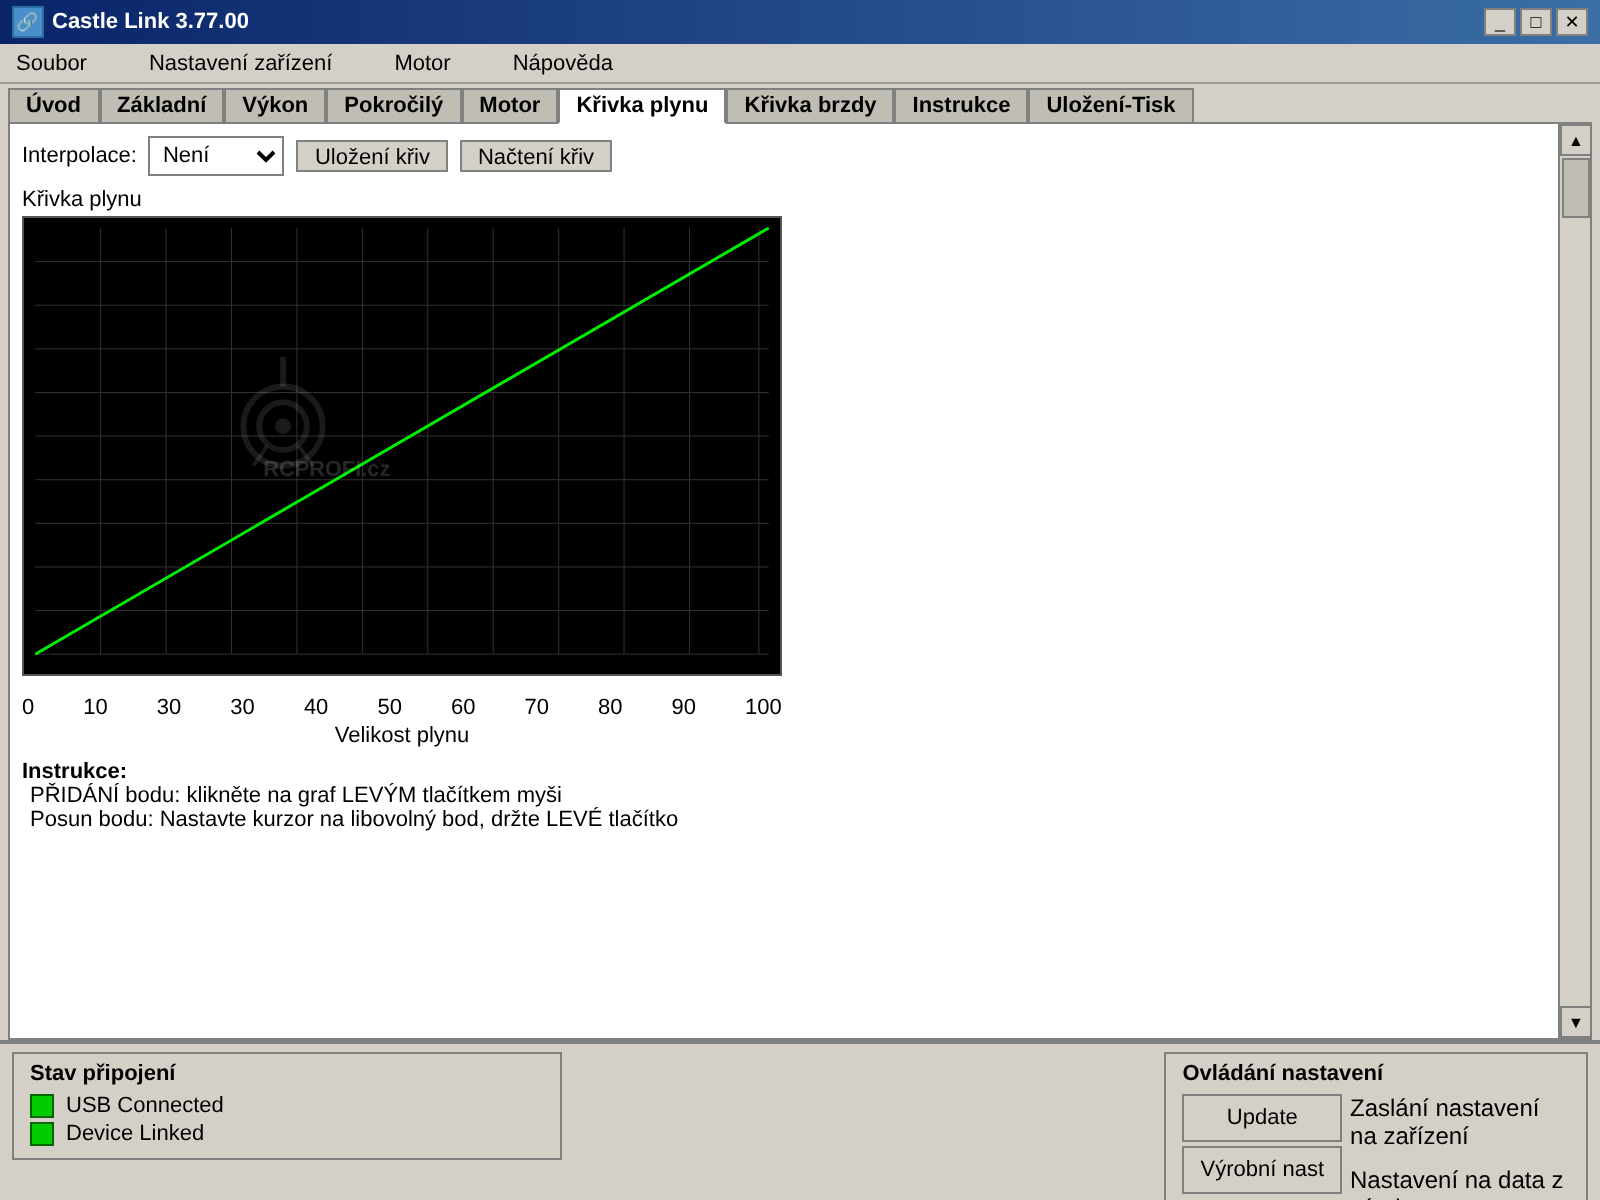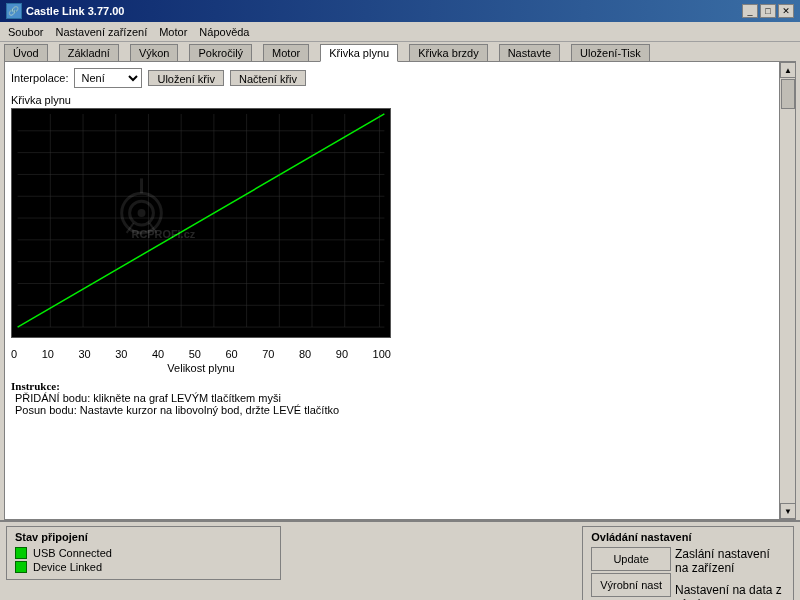--- a/index.html
+++ b/index.html
@@ -18,34 +18,35 @@
     .titlebar-left { display: flex; align-items: center; gap: 4px; font-size: 11px; font-weight: bold; }
     .titlebar-icon { width: 16px; height: 16px; background: #4a8fcc; border: 1px solid #2a6fa0; display: flex; align-items: center; justify-content: center; font-size: 9px; color: white; }
     .titlebar-controls { display: flex; gap: 2px; }
     .titlebar-btn { width: 16px; height: 14px; background: #d4d0c8; border: 1px solid #808080; display: flex; align-items: center; justify-content: center; font-size: 9px; color: black; cursor: pointer; }
 
     
     .menubar {
       background: #d4d0c8;
       padding: 2px 4px;
       display: flex;
-      gap: 4px;
+      gap: 23px;
       border-bottom: 1px solid #a0a0a0;
       height: 20px;
       align-items: center;
     }
     .menubar-item { padding: 1px 4px; cursor: pointer; }
 
     
     .tabs {
       display: flex;
       flex-wrap: wrap;
       padding: 2px 4px 0 4px;
       background: #d4d0c8;
-      gap: 11px;
+      gap: 0;
+      font-weight: bold;
     }
     .tab {
       padding: 2px 8px;
       background: #d4d0c8;
       border: 1px solid #808080;
       border-bottom: none;
       cursor: pointer;
       margin-bottom: -1px;
       font-size: 11px;
     }
@@ -98,21 +99,21 @@
       justify-content: space-between;
       width: 380px;
       margin-left: 0;
       font-size: 10px;
       color: black;
     }
     .x-axis-title { text-align: center; width: 380px; font-size: 11px; }
 
     
     .instructions { font-size: 11px; color: black; margin-top: 4px; }
-    .instr-title { font-weight: bold; font-family: Liberation Serif, serif; }
+    .instr-title { font-weight: bold; }
 
     
     .scrollbar {
       position: absolute;
       right: 0;
       top: 0;
       width: 16px;
       height: calc(100% - 0px);
       background: #d4d0c8;
       border-left: 1px solid #808080;
@@ -209,21 +210,21 @@
   </div>
 
   <div class="tabs">
     <div class="tab">Úvod</div>
     <div class="tab">Základní</div>
     <div class="tab">Výkon</div>
     <div class="tab">Pokročilý</div>
     <div class="tab">Motor</div>
     <div class="tab active">Křivka plynu</div>
     <div class="tab">Křivka brzdy</div>
-    <div class="tab">Nastavte</div>
+    <div class="tab">Instrukce</div>
     <div class="tab">Uložení-Tisk</div>
   </div>
 
   <div class="tab-content-area">
 
     <div class="scrollbar">
       <div class="scrollbar-btn">▲</div>
       <div class="scrollbar-track">
         <div class="scrollbar-thumb"></div>
       </div>

